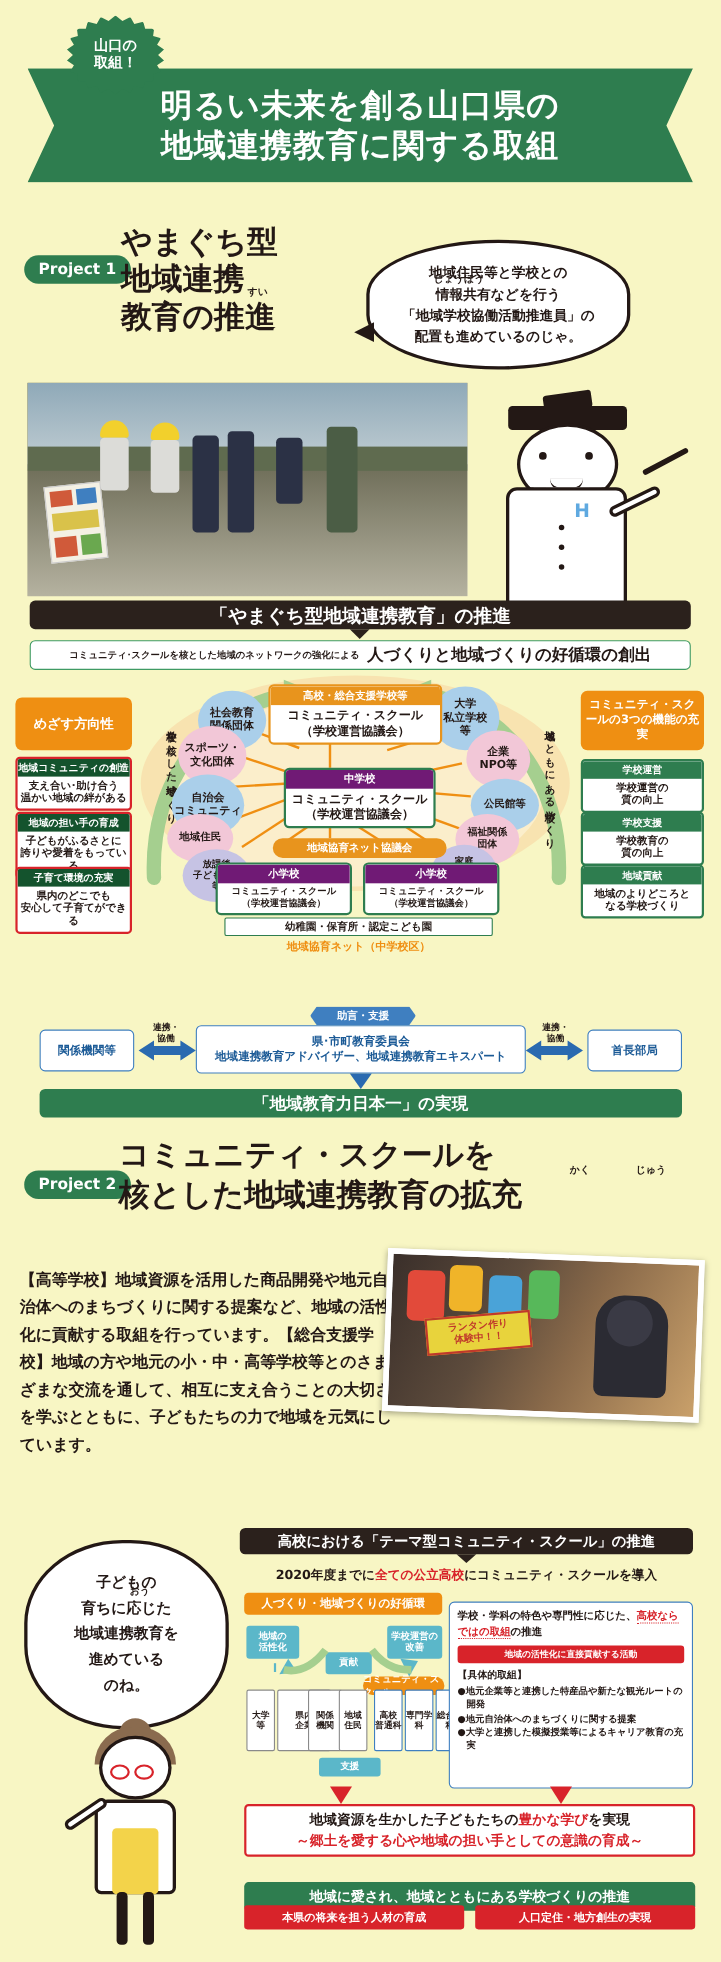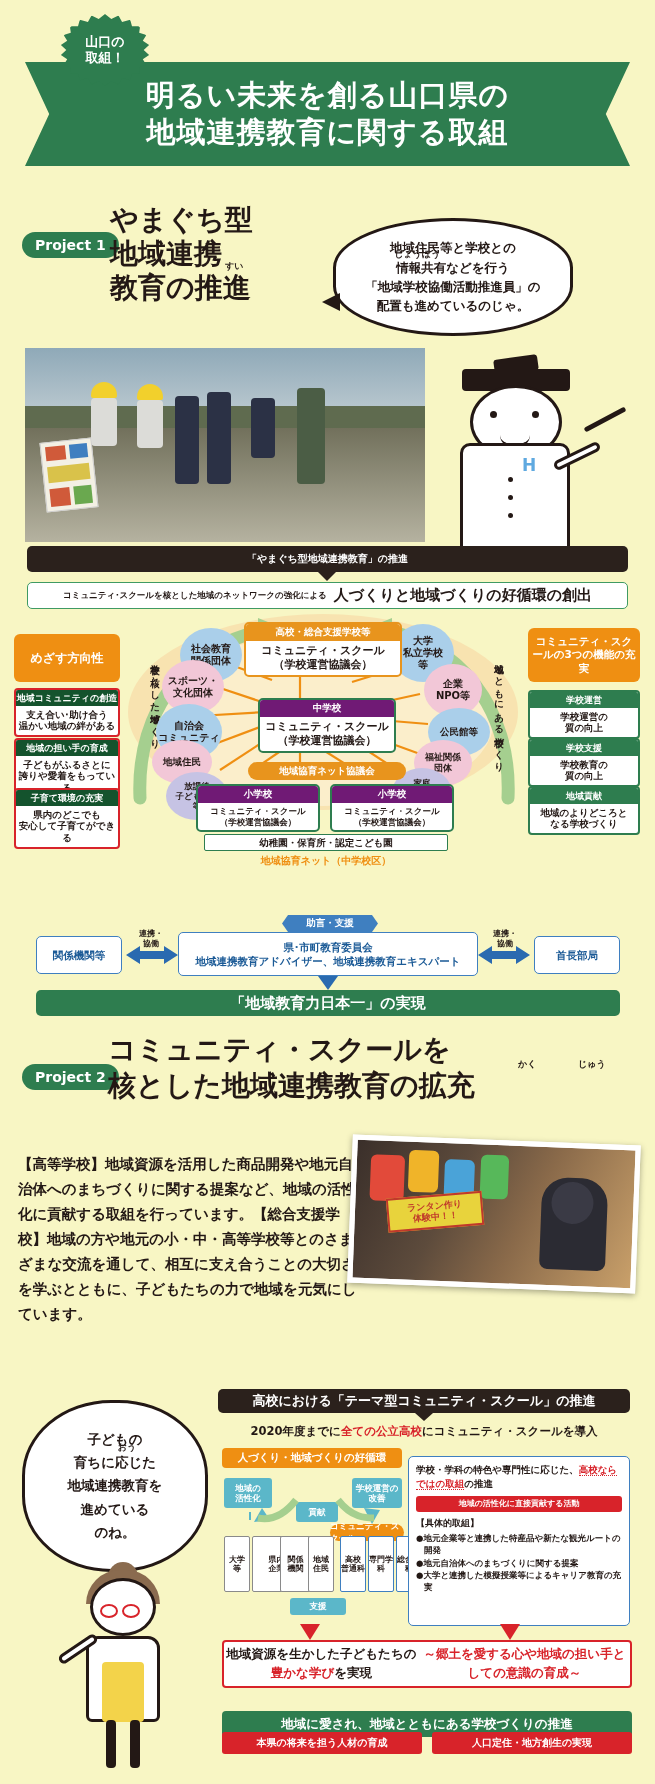--- a/index.html
+++ b/index.html
@@ -94,21 +94,21 @@
   .prof .dot { position:absolute; left:76px; width:5px; height:5px; background:#231815; border-radius:50%; }
   .prof .arm { position:absolute; left:120px; top:96px; width:50px; height:10px;
     background:#fff; border:3px solid #231815; border-radius:6px; transform:rotate(-26deg); }
   .prof .stick { position:absolute; left:150px; top:62px; width:46px; height:5px;
     background:#231815; border-radius:3px; transform:rotate(-28deg); }
 
   
   .dark-bar {
     position:absolute; background:#2b211c; color:#fff; border-radius:5px;
     display:flex; align-items:center; justify-content:center;
-    font-size:10px; font-weight:bold; text-align:center;
+    font-size:17px; font-weight:bold; text-align:center;
   }
   .d1-bar { left:27px; top:546px; width:601px; height:26px; }
   .tri-down { position:absolute; width:0; height:0;
     border-left:9px solid transparent; border-right:9px solid transparent; }
   .d1-tri { left:318px; top:572px; border-top:9px solid #2b211c; }
 
   .d1-sub {
     position:absolute; left:27px; top:582px; width:601px; height:27px;
     background:#fff; border:1.6px solid #3f9a63; border-radius:5px;
     display:flex; align-items:center; justify-content:center; gap:7px;
@@ -272,21 +272,21 @@
   .rpanel .red { color:#d8232a; border-bottom:1.5px dotted #d8232a; }
   .rpanel .redband {
     background:#d8232a; color:#fff; font-size:8px; text-align:center;
     border-radius:3px; padding:2px 0; margin:4px 0 5px;
   }
   .rpanel ul { list-style:none; margin-top:2px; }
   .rpanel li { font-size:8.5px; line-height:1.45; text-indent:-8px; padding-left:8px; }
 
   .redbox {
     position:absolute; background:#fff; border:2.2px solid #d8232a; border-radius:4px;
-    display:flex; flex-direction:row; align-items:center; justify-content:center;
+    display:flex; flex-direction:column; align-items:center; justify-content:center;
     font-size:12.5px; font-weight:bold; color:#231815; text-align:center; line-height:1.5;
   }
   .redbox .red { color:#d8232a; }
   .redfill {
     position:absolute; background:#d8232a; color:#fff; border-radius:3px;
     display:flex; align-items:center; justify-content:center;
     font-size:10px; font-weight:bold;
   }
   .bot-green {
     position:absolute; background:#2e7d4f; color:#fff; border-radius:4px;

